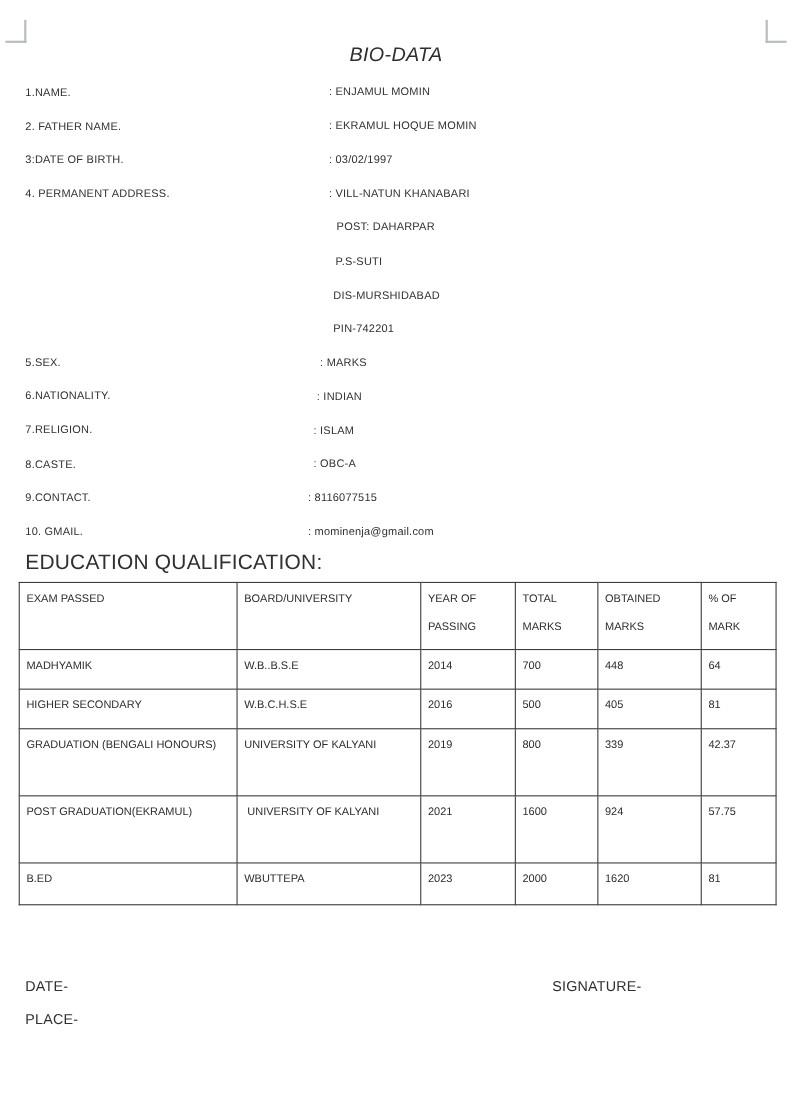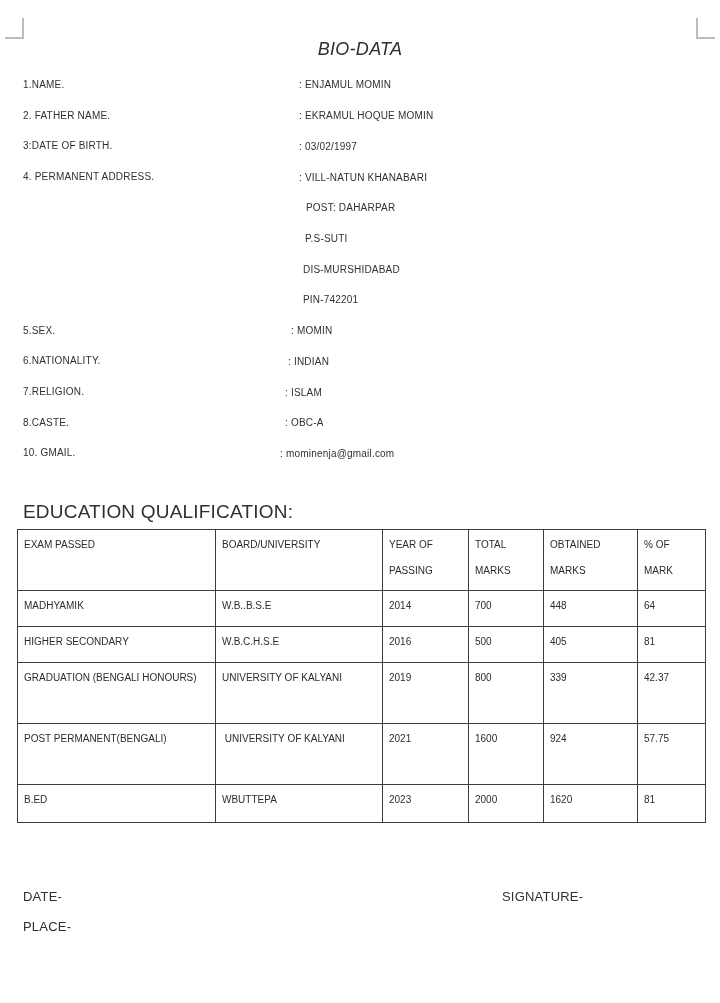--- a/index.html
+++ b/index.html
@@ -89,33 +89,37 @@
       <div class="info-row">
         <span class="label"></span>
         <span class="value" style="left: 280px;">DIS-MURSHIDABAD</span>
       </div>
       <div class="info-row">
         <span class="label"></span>
         <span class="value" style="left: 280px;">PIN-742201</span>
       </div>
       <div class="info-row">
         <span class="label">5.SEX.</span>
-        <span class="value" style="left: 268px;">: MOMIN</span>
+        <span class="value" style="left: 268px;">: MARKS</span>
       </div>
       <div class="info-row">
         <span class="label">6.NATIONALITY.</span>
         <span class="value" style="left: 265px;">: INDIAN</span>
       </div>
       <div class="info-row">
         <span class="label">7.RELIGION.</span>
         <span class="value" style="left: 262px; text-align: center;">: ISLAM</span>
       </div>
       <div class="info-row">
         <span class="label">8.CASTE.</span>
         <span class="value" style="left: 262px;">: OBC-A</span>
+      </div>
+      <div class="info-row">
+        <span class="label">9.CONTACT.</span>
+        <span class="value" style="left: 257px;">: 8116077515</span>
       </div>
       <div class="info-row">
         <span class="label">10. GMAIL.</span>
         <span class="value" style="left: 257px;">: mominenja@gmail.com</span>
       </div>
     </div>
 
   <div class="section-heading">EDUCATION QUALIFICATION:</div>
 
   <table class="edu">
@@ -156,21 +160,21 @@
         </tr>
         <tr style="height: 61px;">
           <td>GRADUATION (BENGALI HONOURS)</td>
           <td>UNIVERSITY OF KALYANI</td>
           <td>2019</td>
           <td>800</td>
           <td>339</td>
           <td>42.37</td>
         </tr>
         <tr style="height: 61px;">
-          <td>POST PERMANENT(BENGALI)</td>
+          <td>POST GRADUATION(EKRAMUL)</td>
           <td> UNIVERSITY OF KALYANI</td>
           <td>2021</td>
           <td>1600</td>
           <td>924</td>
           <td>57.75</td>
         </tr>
         <tr style="height: 38px;">
           <td>B.ED</td>
           <td>WBUTTEPA</td>
           <td>2023</td>

